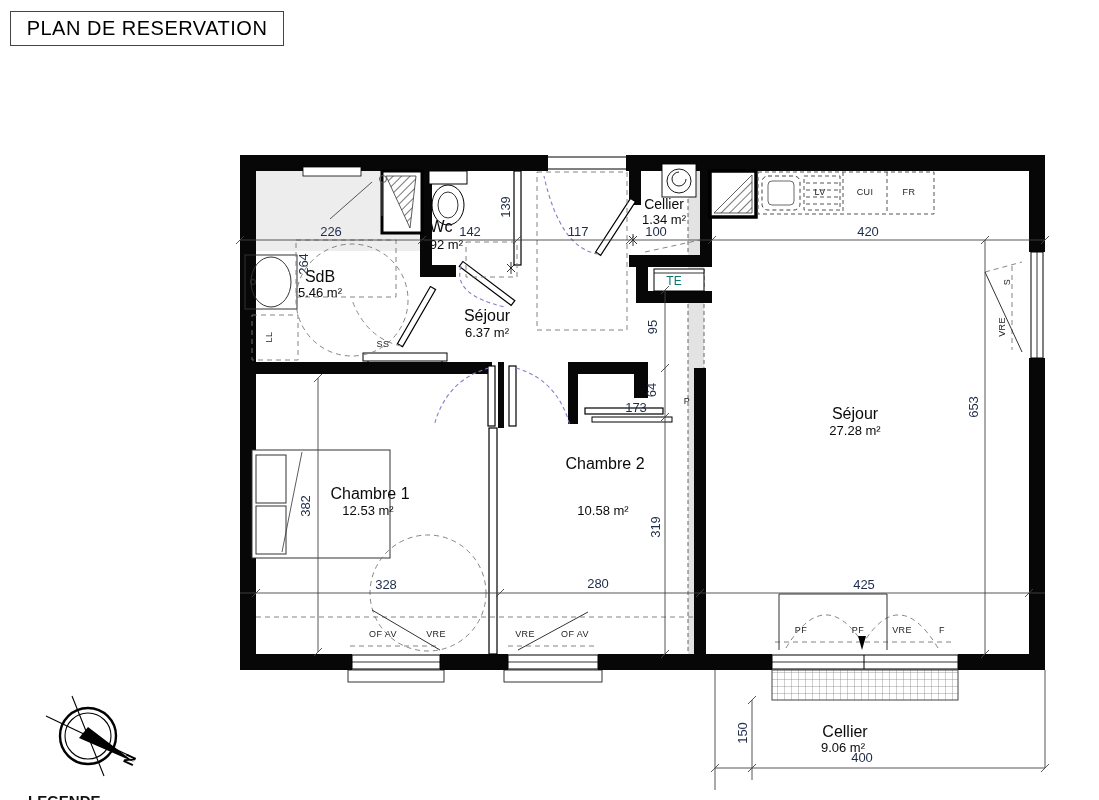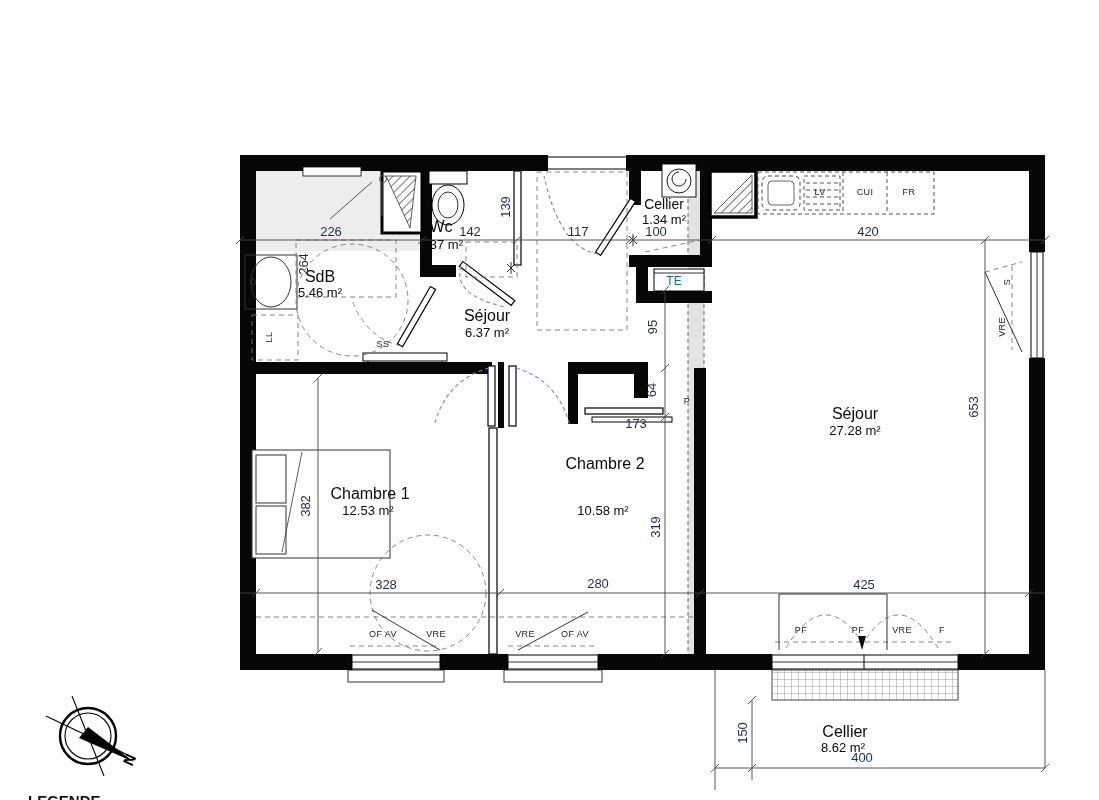--- a/index.html
+++ b/index.html
@@ -264,51 +264,52 @@
 
   <g transform="translate(88,736)">
     <circle r="28" fill="none" stroke="#000" stroke-width="2.4"></circle>
     <circle r="23" fill="none" stroke="#000" stroke-width="1.1"></circle>
     <line x1="-42" y1="-20" x2="42" y2="20" stroke="#000" stroke-width="1.1"></line>
     <line x1="-16" y1="-40" x2="16" y2="40" stroke="#000" stroke-width="1.1"></line>
     <polygon points="0,-9 46,26 -9,2" fill="#000"></polygon>
   </g>
 </svg>
 
+<div class="title-box">PLAN DE RESERVATION</div>
 <div class="legend">LEGENDE</div>
 <span class="north" style="left:130px;top:760px">N</span>
 
 <span class="lab room" style="left:320px;top:277px">SdB</span>
 <span class="lab area" style="left:320px;top:292px">5.46 m²</span>
 <span class="lab room" style="left:441px;top:227px">Wc</span>
-<span class="lab area" style="left:441px;top:244px">1.37 m²</span>
+<span class="lab area" style="left:441px;top:244px">1.92 m²</span>
 <span class="lab room" style="left:487px;top:316px">Séjour</span>
 <span class="lab area" style="left:487px;top:332px">6.37 m²</span>
 <span class="lab room-sm" style="left:664px;top:204px">Cellier</span>
 <span class="lab area" style="left:664px;top:219px">1.34 m²</span>
 <span class="lab room" style="left:855px;top:414px">Séjour</span>
 <span class="lab area" style="left:855px;top:430px">27.28 m²</span>
 <span class="lab room" style="left:370px;top:494px">Chambre 1</span>
 <span class="lab area" style="left:368px;top:510px">12.53 m²</span>
 <span class="lab room" style="left:605px;top:464px">Chambre 2</span>
 <span class="lab area" style="left:603px;top:510px">10.58 m²</span>
 <span class="lab room" style="left:845px;top:732px">Cellier</span>
-<span class="lab area" style="left:843px;top:747px">8.62 m²</span>
+<span class="lab area" style="left:843px;top:747px">9.06 m²</span>
 
 <span class="lab dim" style="left:331px;top:231px">226</span>
 <span class="lab dim" style="left:470px;top:231px">142</span>
 <span class="lab dim" style="left:578px;top:231px">117</span>
 <span class="lab dim" style="left:656px;top:231px">100</span>
 <span class="lab dim" style="left:868px;top:231px">420</span>
 <span class="lab dim rot" style="left:505px;top:207px">139</span>
 <span class="lab dim rot" style="left:303px;top:264px">264</span>
 <span class="lab dim rot" style="left:973px;top:407px">653</span>
 <span class="lab dim rot" style="left:652px;top:327px">95</span>
 <span class="lab dim rot" style="left:651px;top:390px">64</span>
-<span class="lab dim" style="left:636px;top:423px">173</span>
+<span class="lab dim" style="left:636px;top:407px">173</span>
 <span class="lab dim rot" style="left:655px;top:527px">319</span>
 <span class="lab dim rot" style="left:305px;top:506px">382</span>
 <span class="lab dim" style="left:386px;top:584px">328</span>
 <span class="lab dim" style="left:598px;top:583px">280</span>
 <span class="lab dim" style="left:864px;top:584px">425</span>
 <span class="lab dim rot" style="left:742px;top:733px">150</span>
 <span class="lab dim" style="left:862px;top:757px">400</span>
 
 <span class="eq-rot lab" style="left:269px;top:337px">LL</span>
 <span class="lab eq" style="left:383px;top:344px">SS</span>

